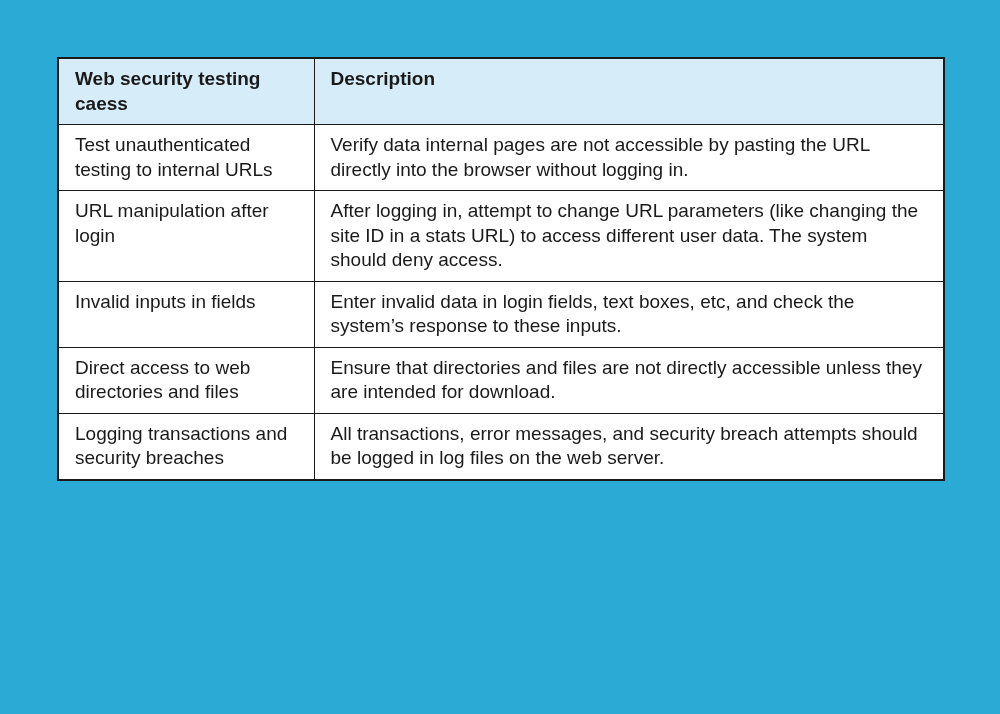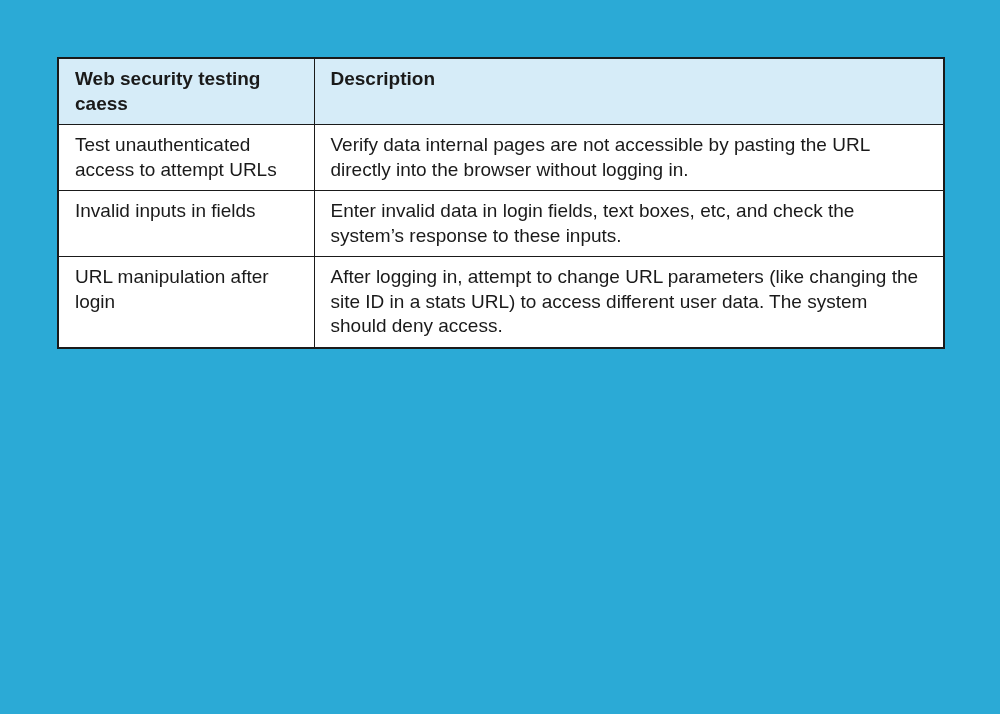--- a/index.html
+++ b/index.html
@@ -65,43 +65,59 @@
     </colgroup>
     <thead>
       <tr>
         <th>Web security testing caess</th>
         <th>Description</th>
       </tr>
     </thead>
     <tbody>
   <tr>
     <td>
-      <span>Test unauthenticated access to attempt URLs</span>
+      <span>Test unauthenticated testing to internal URLs</span>
     </td>
     <td>
       <span>Verify data internal pages are not accessible by pasting the URL directly into the browser without logging in.</span>
+    </td>
+  </tr>
+
+  <tr>
+    <td>
+      <span>URL manipulation after login</span>
+    </td>
+    <td>
+      <span>After logging in, attempt to change URL parameters (like changing the site ID in a stats URL) to access different user data. The system should deny access.</span>
     </td>
   </tr>
 
   <tr>
     <td>
       <span>Invalid inputs in fields</span>
     </td>
     <td>
       <span>Enter invalid data in login fields, text boxes, etc, and check the system’s response to these inputs.</span>
     </td>
   </tr>
 
   <tr>
     <td>
-      <span>URL manipulation after login</span>
+      <span>Direct access to web directories and files</span>
     </td>
     <td>
-      <span>After logging in, attempt to change URL parameters (like changing the site ID in a stats URL) to access different user data. The system should deny access.</span>
+      <span>Ensure that directories and files are not directly accessible unless they are intended for download.</span>
     </td>
   </tr>
 
 
 
-
+  <tr>
+    <td>
+      <span>Logging transactions and security breaches</span>
+    </td>
+    <td>
+      <span>All transactions, error messages, and security breach attempts should be logged in log files on the web server.</span>
+    </td>
+  </tr>
 </tbody>
   </table>
 </div>
 
 </body></html>

